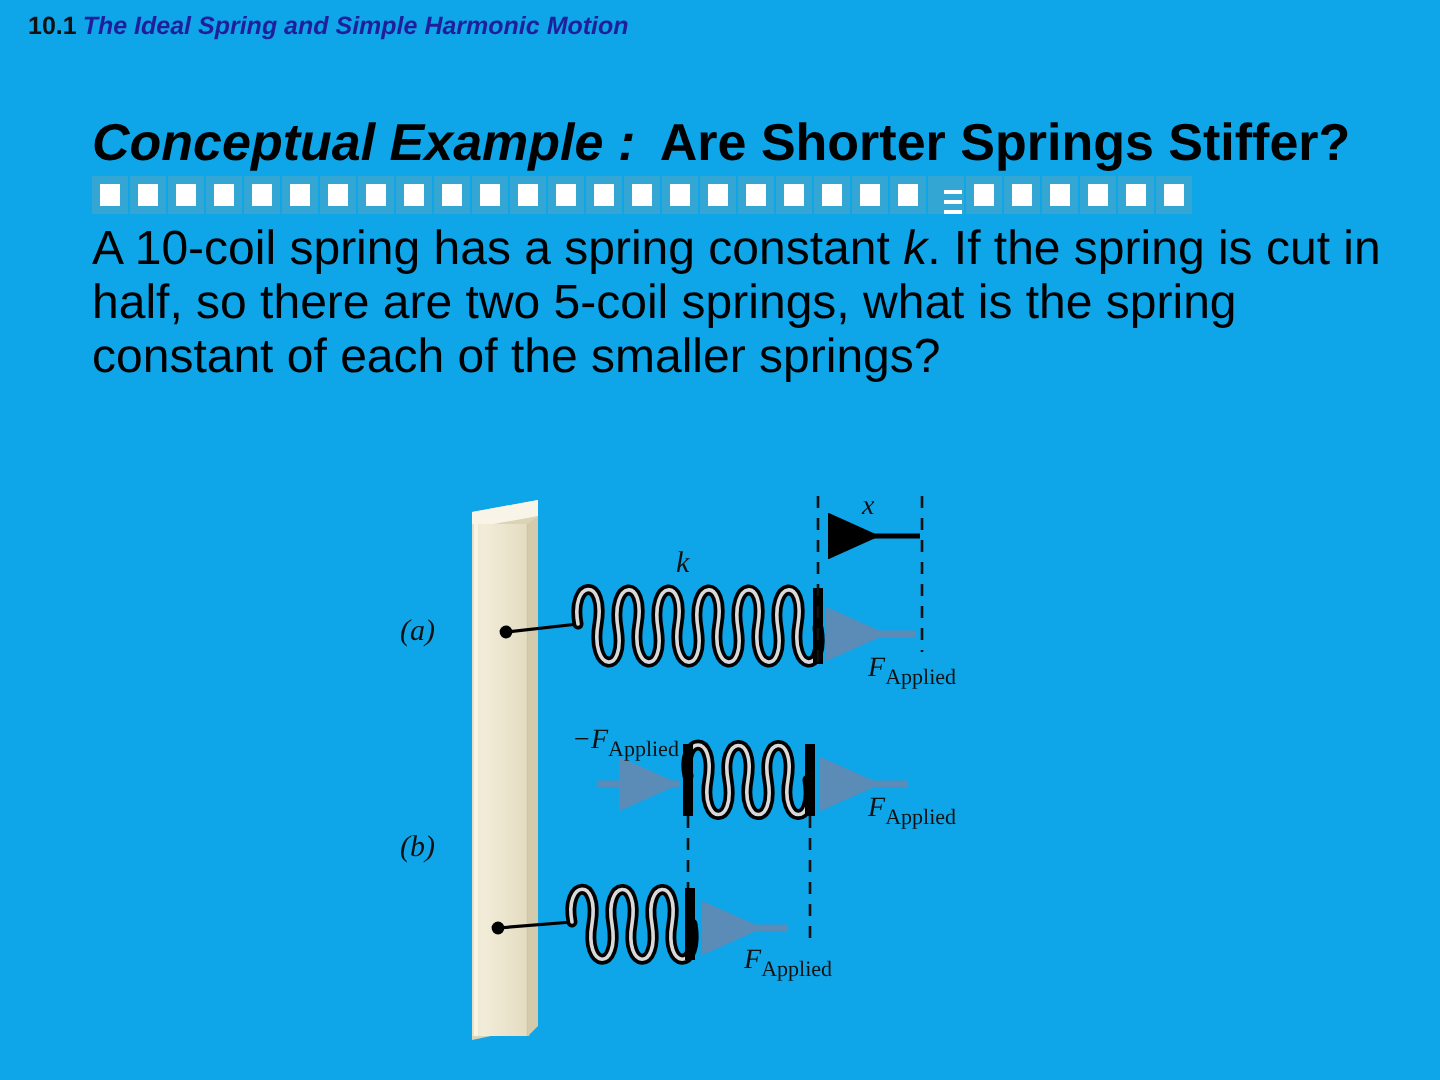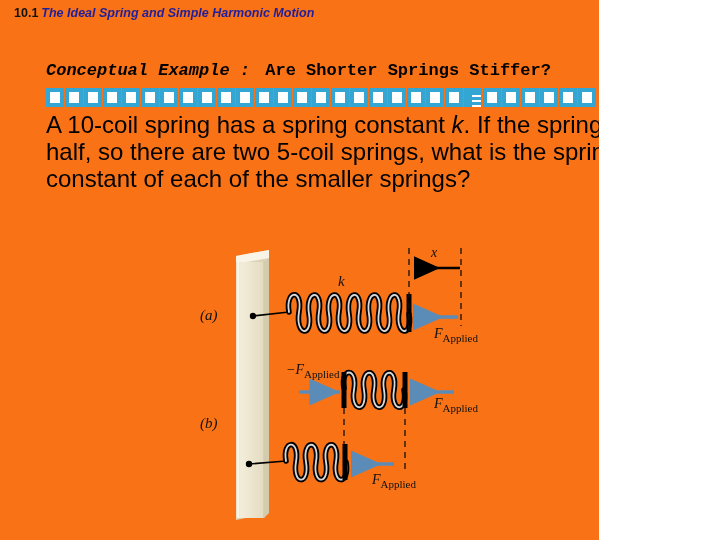--- a/index.html
+++ b/index.html
@@ -2,23 +2,23 @@
 <html><head>
 <meta charset="utf-8">
 <style>
   html, body {
     margin: 0;
     padding: 0;
     background: #ffffff;
   }
   #page {
     position: relative;
-    width: 599px;
+    width: 720px;
     height: 540px;
-    background: #f97316;
+    background: #0ea5e9;
     overflow: hidden;
     font-family: "Liberation Sans", sans-serif;
   }
 
   
   .slide-header {
     position: absolute;
     left: 14px;
     top: 7px;
     white-space: nowrap;
@@ -37,25 +37,24 @@
   }
 
   
   .content-block {
     position: absolute;
     left: 46px;
     top: 58px;
     width: 668px;
   }
   .example-title {
-    font-size: 17px;
+    font-size: 26px;
     color: #000000;
     line-height: 26px;
     white-space: nowrap;
-    font-family: Liberation Mono, monospace;
   }
   .example-title .ce-label {
     font-style: italic;
     font-weight: bold;
   }
   .example-title .ce-colon {
     font-style: italic;
     font-weight: bold;
   }
   .example-title .ce-question {

